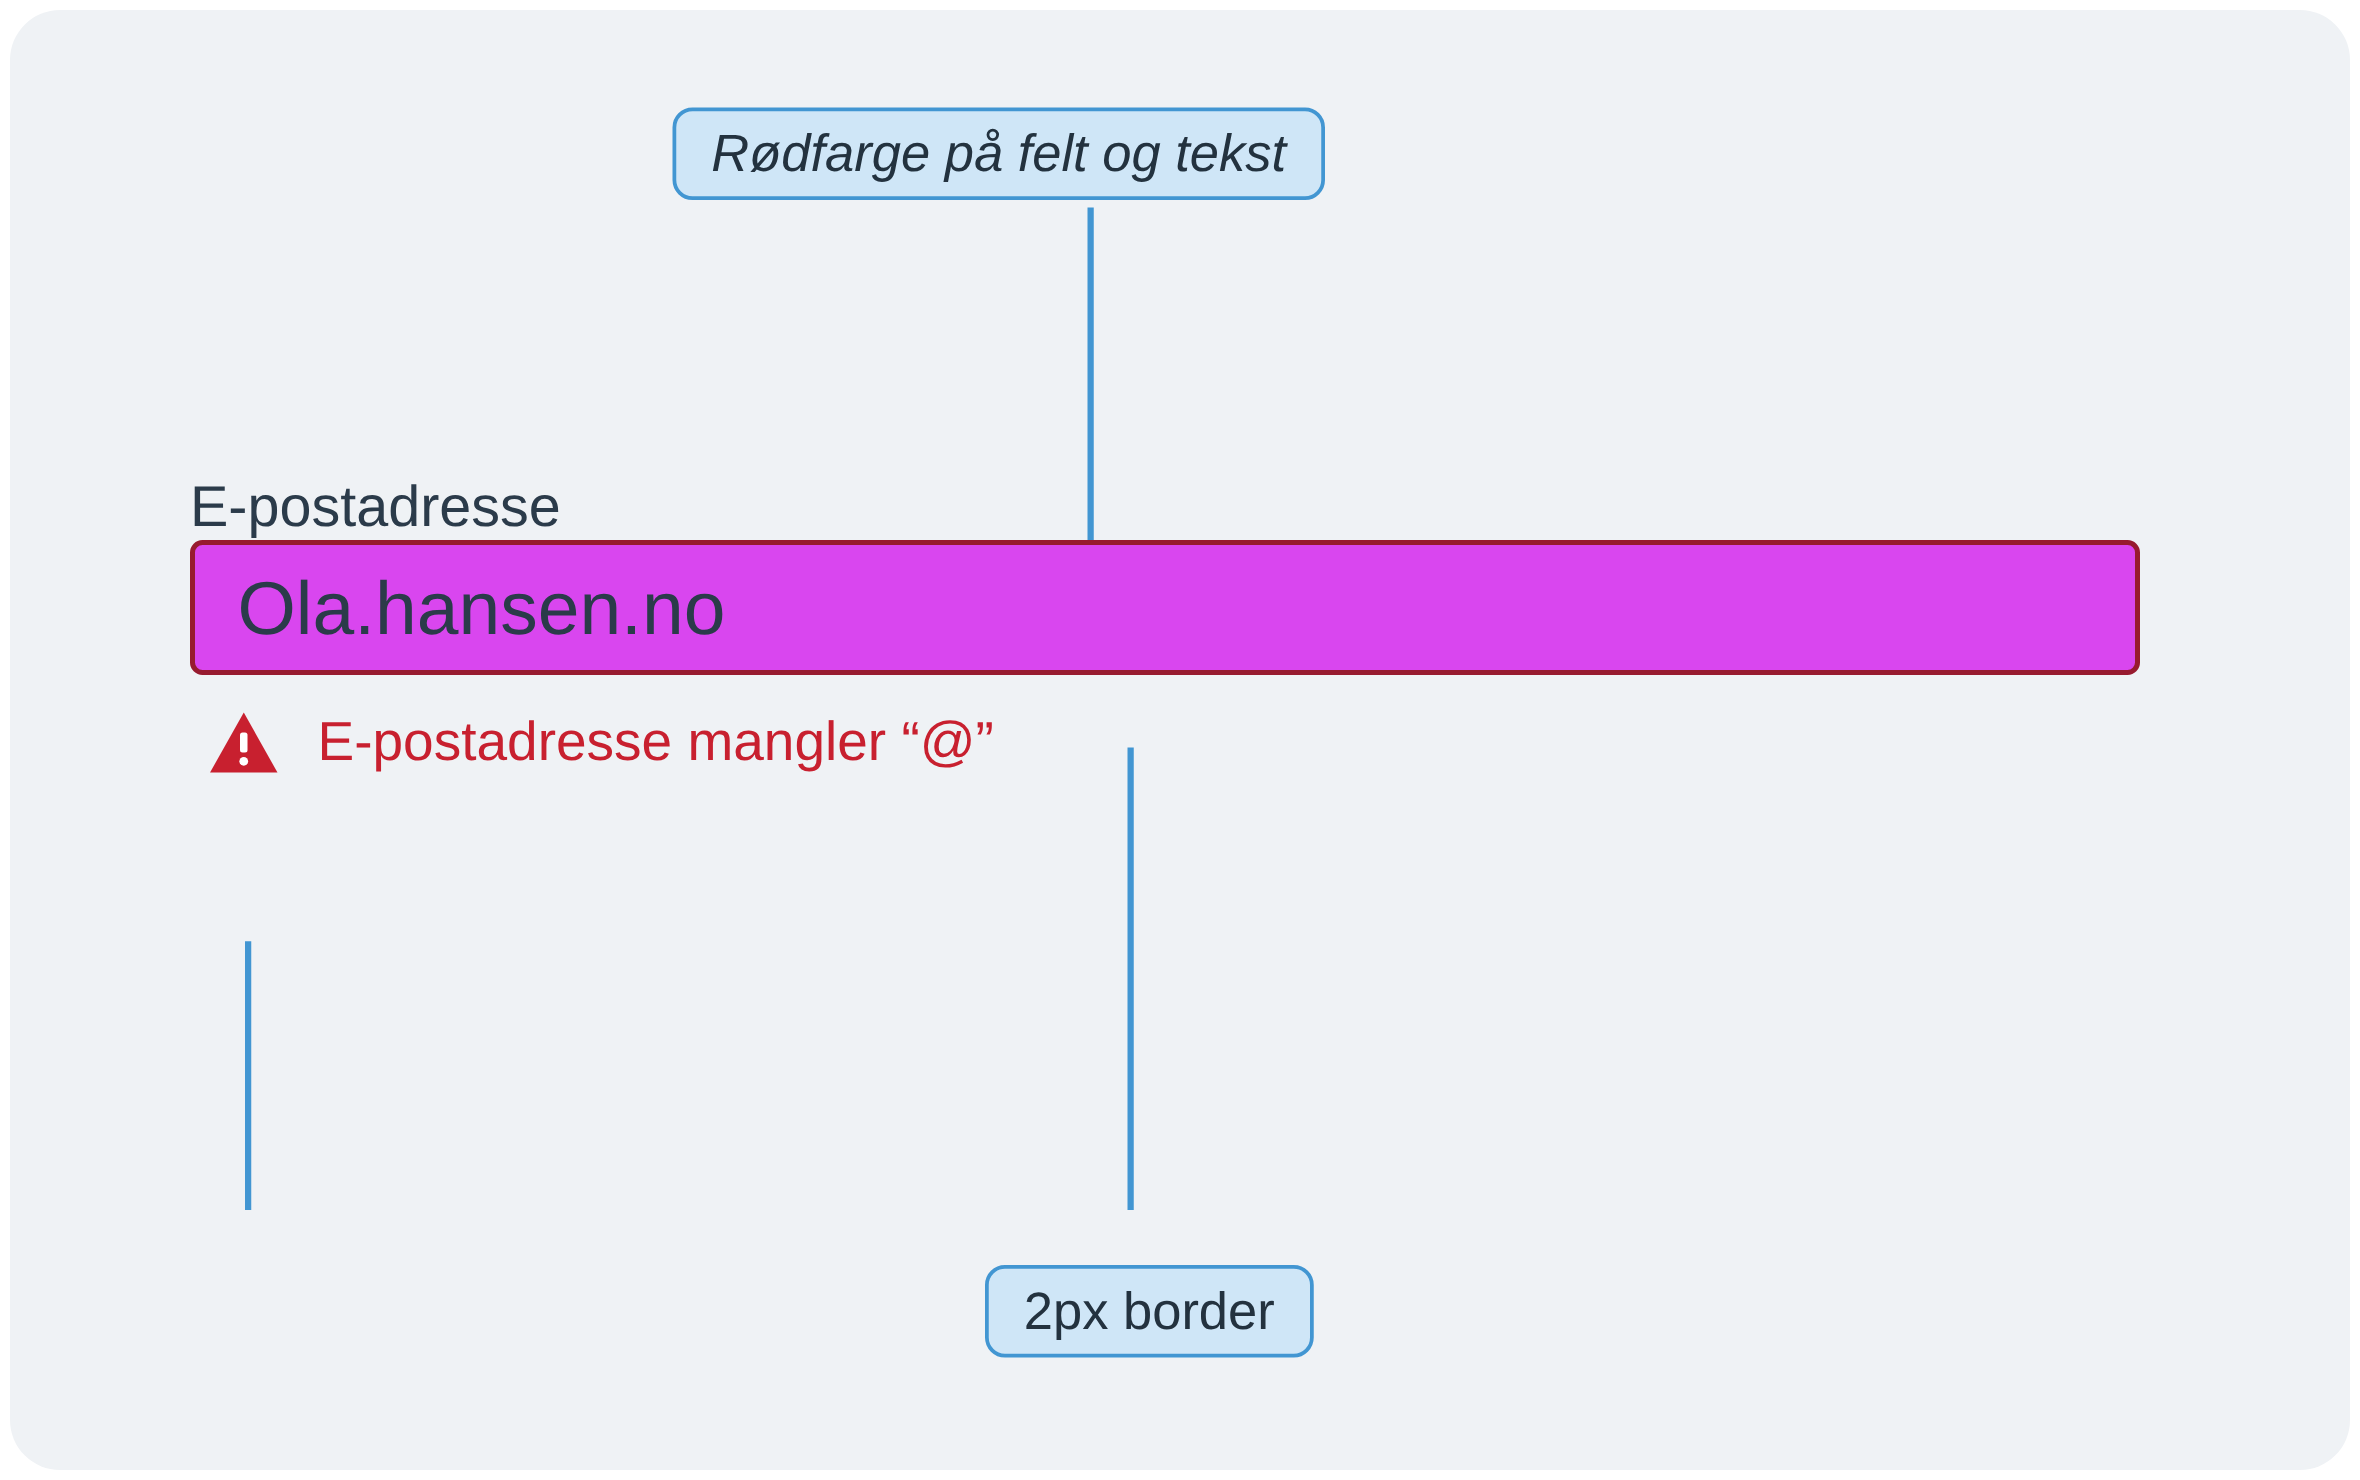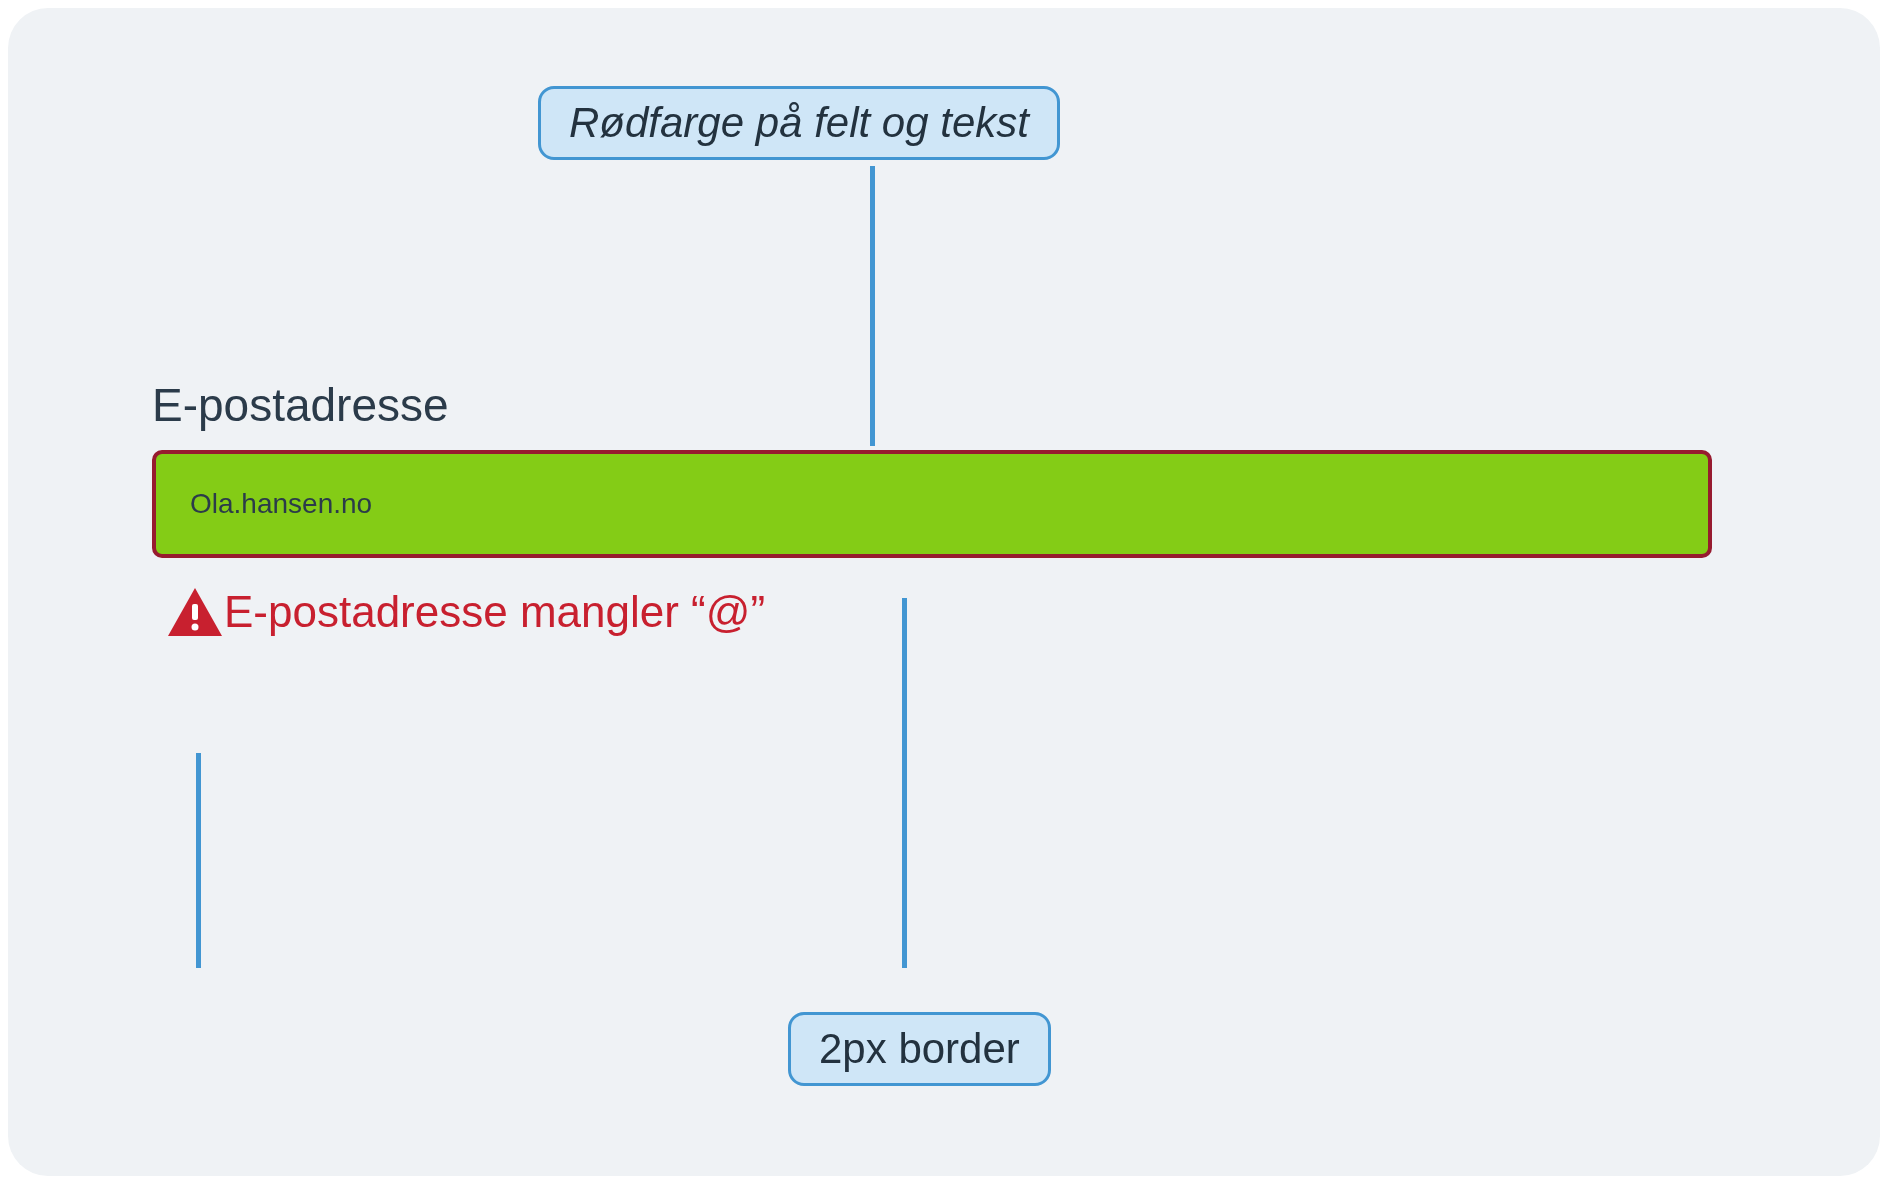--- a/index.html
+++ b/index.html
@@ -66,40 +66,40 @@
     }
     .form-group {
       position: absolute;
       left: 144px;
       top: 370px;
       width: 1560px;
     }
     .field-label {
       font-size: 46px;
       color: #2B3B4A;
-      margin-bottom: 18px;
       display: block;
     }
     .input-wrap {
       width: 100%;
     }
     .text-input {
       width: 100%;
       height: 108px;
       border: 4px solid #971B2F;
       border-radius: 10px;
-      background: #84cc16;
-      font-size: 28px;
+      background: #d946ef;
+      font-size: 60px;
       color: #2B3B4A;
       padding: 0 34px;
       outline: none;
     }
     .error-row {
       display: flex;
       align-items: center;
+      gap: 30px;
       margin-top: 28px;
       padding-left: 14px;
     }
     .error-icon {
       width: 58px;
       height: 52px;
       flex-shrink: 0;
     }
     .error-text {
       font-size: 44px;

